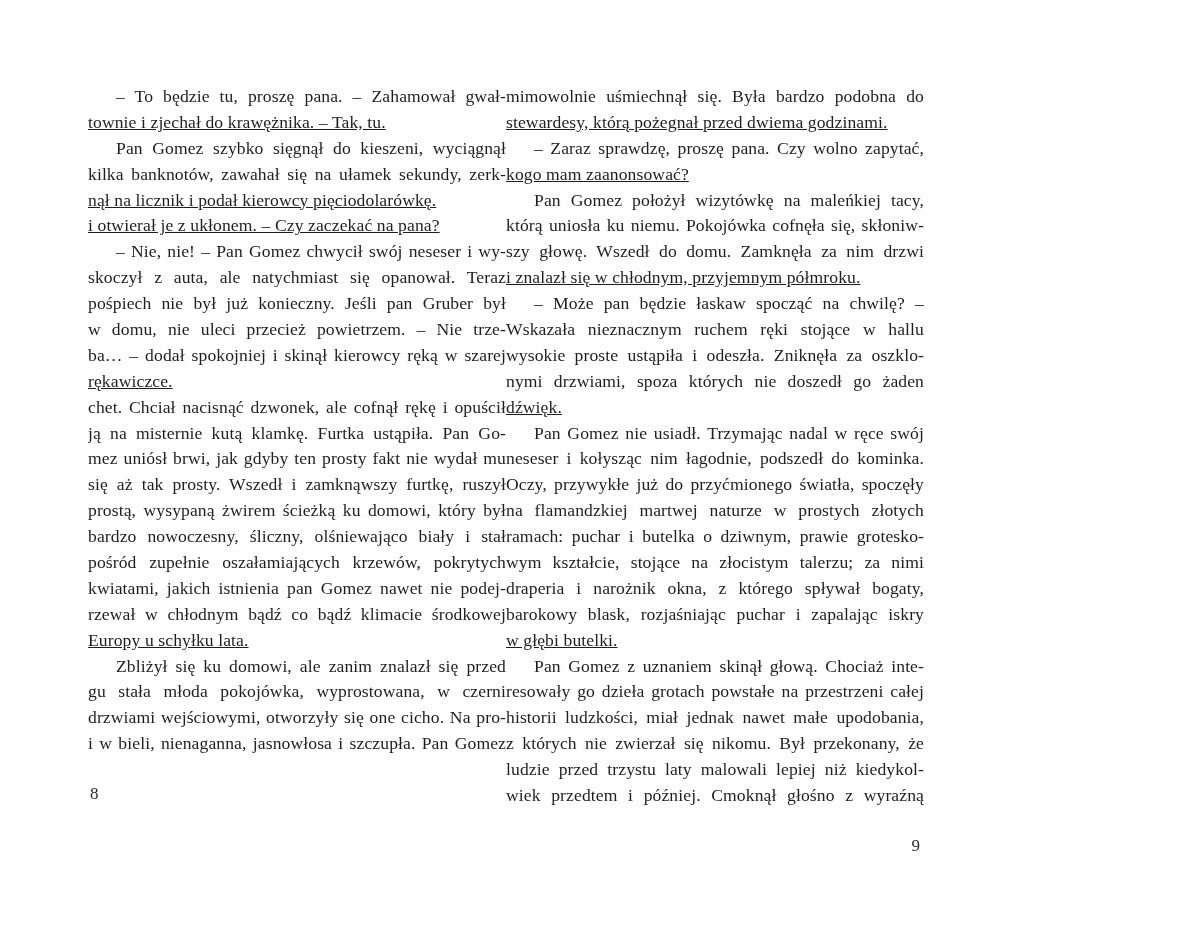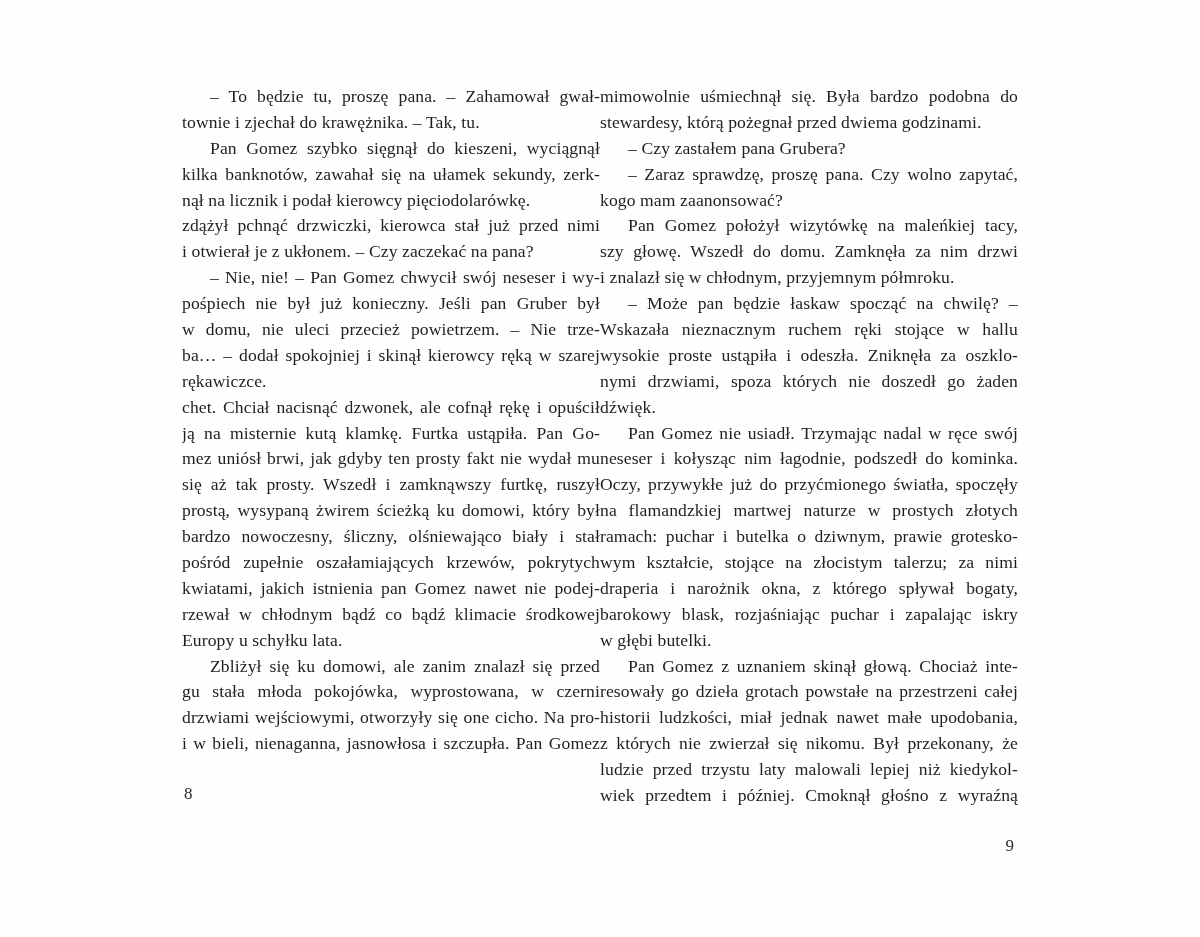--- a/index.html
+++ b/index.html
@@ -11,21 +11,21 @@
     font-family: "Liberation Serif", serif;
     color: #1e1e1e;
     overflow: hidden;
   }
   .spread {
     box-sizing: border-box;
     width: 1200px;
     height: 937px;
     padding: 84px 88px 0 88px;
     display: flex;
-    justify-content: center;
+    justify-content: flex-start;
   }
   .page {
     width: 418px;
     display: flex;
     flex-direction: column;
   }
   .text-block {
     width: 100%;
   }
   .line {
@@ -36,43 +36,44 @@
     text-align-last: justify;
     letter-spacing: 0.1px;
     white-space: normal;
     overflow: hidden;
   }
   .line.indent {
     text-indent: 28px;
   }
   .line.para-end {
     text-align-last: left;
+    text-decoration: underline;
   }
   .folio {
     font-size: 17px;
     margin-top: 27px;
     color: #2a2a2a;
   }
   .folio.left  { text-align: left;  padding-left: 2px; }
   .folio.right { text-align: right; padding-right: 4px; }
 </style>
 </head>
 <body style="background: rgb(254, 254, 254); color: rgb(30, 30, 30);">
 
 <div class="spread">
   <div class="page">
     <div class="text-block">
         <div class="line indent">– To będzie tu, proszę pana. – Zahamował gwał-</div>
         <div class="line para-end">townie i zjechał do krawężnika. – Tak, tu.</div>
         <div class="line indent">Pan Gomez szybko sięgnął do kieszeni, wyciągnął</div>
         <div class="line">kilka banknotów, zawahał się na ułamek sekundy, zerk-</div>
         <div class="line para-end">nął na licznik i podał kierowcy pięciodolarówkę.</div>
-        <div class="line">zdążył pchnąć drzwiczki, kierowca stał już przed nimi</div>
         <div class="line para-end">i otwierał je z ukłonem. – Czy zaczekać na pana?</div>
         <div class="line indent">– Nie, nie! – Pan Gomez chwycił swój neseser i wy-</div>
+        <div class="line">skoczył z auta, ale natychmiast się opanował. Teraz</div>
         <div class="line">pośpiech nie był już konieczny. Jeśli pan Gruber był</div>
         <div class="line">w domu, nie uleci przecież powietrzem. – Nie trze-</div>
         <div class="line">ba… – dodał spokojniej i skinął kierowcy ręką w szarej</div>
         <div class="line para-end">rękawiczce.</div>
         <div class="line">chet. Chciał nacisnąć dzwonek, ale cofnął rękę i opuścił</div>
         <div class="line">ją na misternie kutą klamkę. Furtka ustąpiła. Pan Go-</div>
         <div class="line">mez uniósł brwi, jak gdyby ten prosty fakt nie wydał mu</div>
         <div class="line">się aż tak prosty. Wszedł i zamknąwszy furtkę, ruszył</div>
         <div class="line">prostą, wysypaną żwirem ścieżką ku domowi, który był</div>
         <div class="line">bardzo nowoczesny, śliczny, olśniewająco biały i stał</div>
@@ -84,24 +85,24 @@
         <div class="line">gu stała młoda pokojówka, wyprostowana, w czerni</div>
         <div class="line">drzwiami wejściowymi, otworzyły się one cicho. Na pro-</div>
         <div class="line">i w bieli, nienaganna, jasnowłosa i szczupła. Pan Gomez</div>
       </div>
     <div class="folio left">8</div>
   </div>
   <div class="page">
     <div class="text-block">
         <div class="line">mimowolnie uśmiechnął się. Była bardzo podobna do</div>
         <div class="line para-end">stewardesy, którą pożegnał przed dwiema godzinami.</div>
-        <div class="line indent para-end">– Czy zastałem pana Grubera?</div>
         <div class="line indent">– Zaraz sprawdzę, proszę pana. Czy wolno zapytać,</div>
         <div class="line para-end">kogo mam zaanonsować?</div>
         <div class="line indent">Pan Gomez położył wizytówkę na maleńkiej tacy,</div>
+        <div class="line">którą uniosła ku niemu. Pokojówka cofnęła się, skłoniw-</div>
         <div class="line">szy głowę. Wszedł do domu. Zamknęła za nim drzwi</div>
         <div class="line para-end">i znalazł się w chłodnym, przyjemnym półmroku.</div>
         <div class="line indent">– Może pan będzie łaskaw spocząć na chwilę? –</div>
         <div class="line">Wskazała nieznacznym ruchem ręki stojące w hallu</div>
         <div class="line">wysokie proste ustąpiła i odeszła. Zniknęła za oszklo-</div>
         <div class="line">nymi drzwiami, spoza których nie doszedł go żaden</div>
         <div class="line para-end">dźwięk.</div>
         <div class="line indent">Pan Gomez nie usiadł. Trzymając nadal w ręce swój</div>
         <div class="line">neseser i kołysząc nim łagodnie, podszedł do kominka.</div>
         <div class="line">Oczy, przywykłe już do przyćmionego światła, spoczęły</div>

